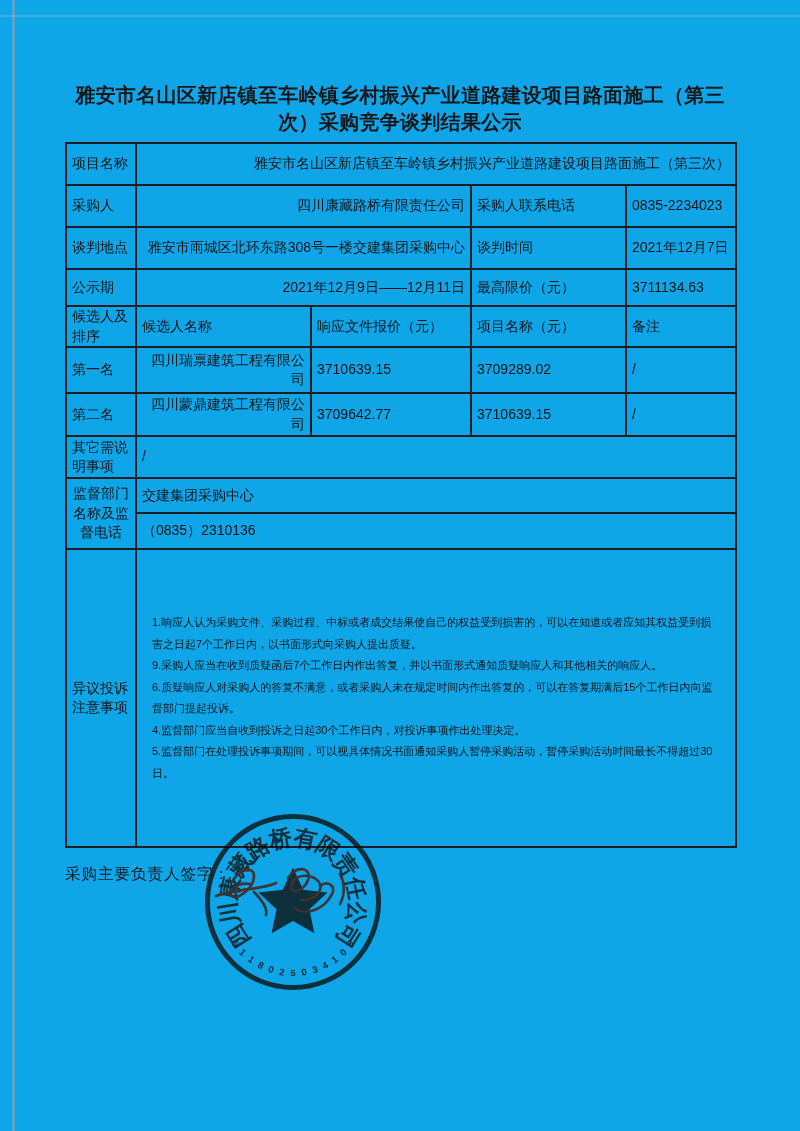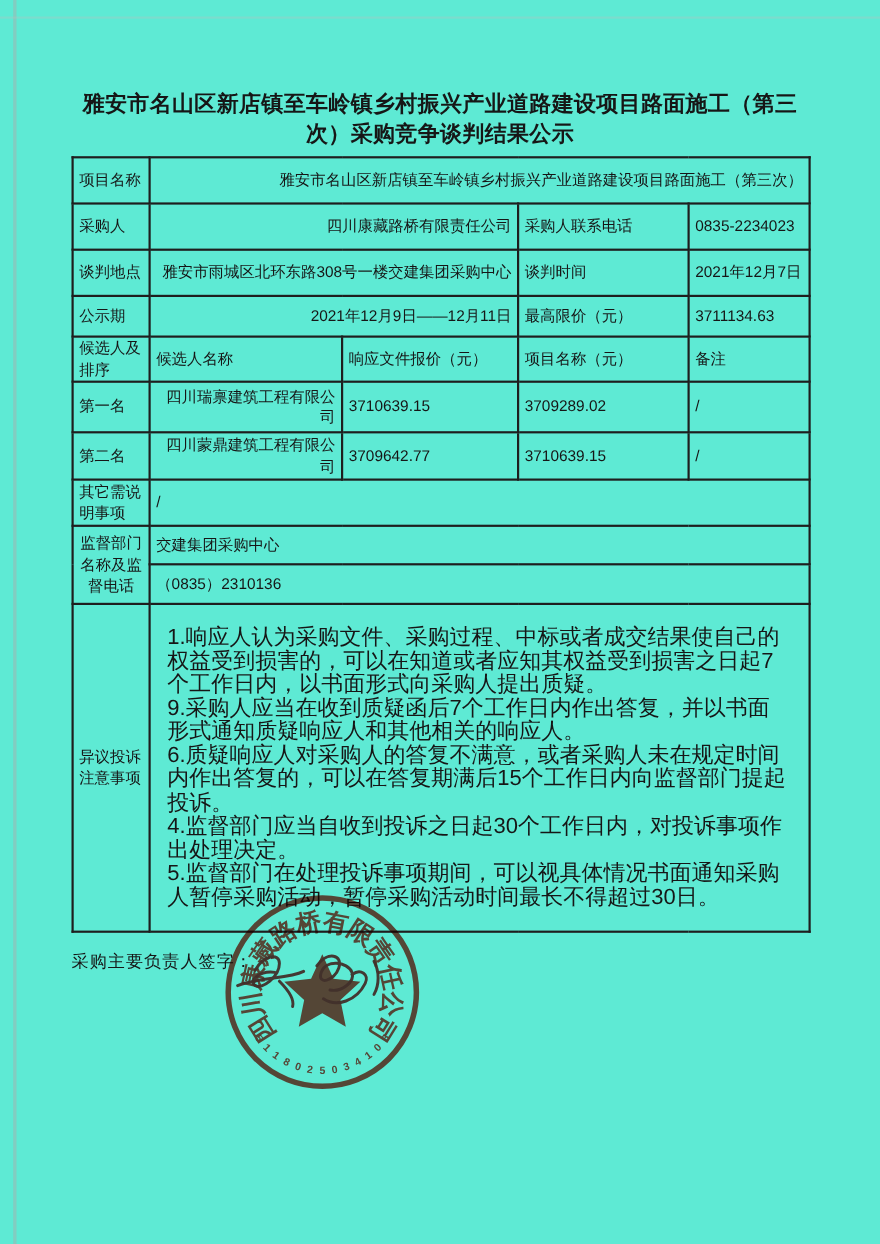--- a/index.html
+++ b/index.html
@@ -1,20 +1,20 @@
 <!DOCTYPE html>
 <html><head>
 <meta charset="utf-8">
 <style>
   html,body{margin:0;padding:0;background:#e9e7e7;}
   .page{
     position:relative;
     width:800px;height:1131px;
     margin:0 auto;
-    background:#5eead4;
+    background:#0ea5e9;
     overflow:hidden;
     font-family:"Liberation Sans","DejaVu Sans",sans-serif;
     color:#161616;
   }
   
   .edge-left{position:absolute;left:12px;top:0;bottom:0;width:3px;background:rgba(175,170,170,.45);}
   .edge-top{position:absolute;top:15px;left:0;right:0;height:2px;background:rgba(195,190,190,.30);}
 
   .doc-title{
     margin:82px auto 6px auto;
@@ -45,21 +45,21 @@
   .left{text-align:right;}
   .center{text-align:left;}
   tr.h44 td{height:40px;}
   tr.h39 td{height:35px;}
   tr.h48 td{height:44px;}
   tr.h45 td{height:41px;}
   tr.h37 td{height:33px;}
   tr.h38 td{height:34px;}
   tr.h300 td{height:296px;}
   td.objection-cell{vertical-align:middle;padding:0;}
-  .objection-list{padding:0 12px 0 10px;line-height:21.5px;font-size:20px;}
+  .objection-list{padding:0 12px 0 10px;line-height:21.5px;font-size:11px;}
 
   .sign-row{
     margin:16px 0 0 65px;
     font-size:15.5px;
     letter-spacing:1px;
   }
 
   .seal{
     position:absolute;left:202px;top:811px;
     width:182px;height:182px;

